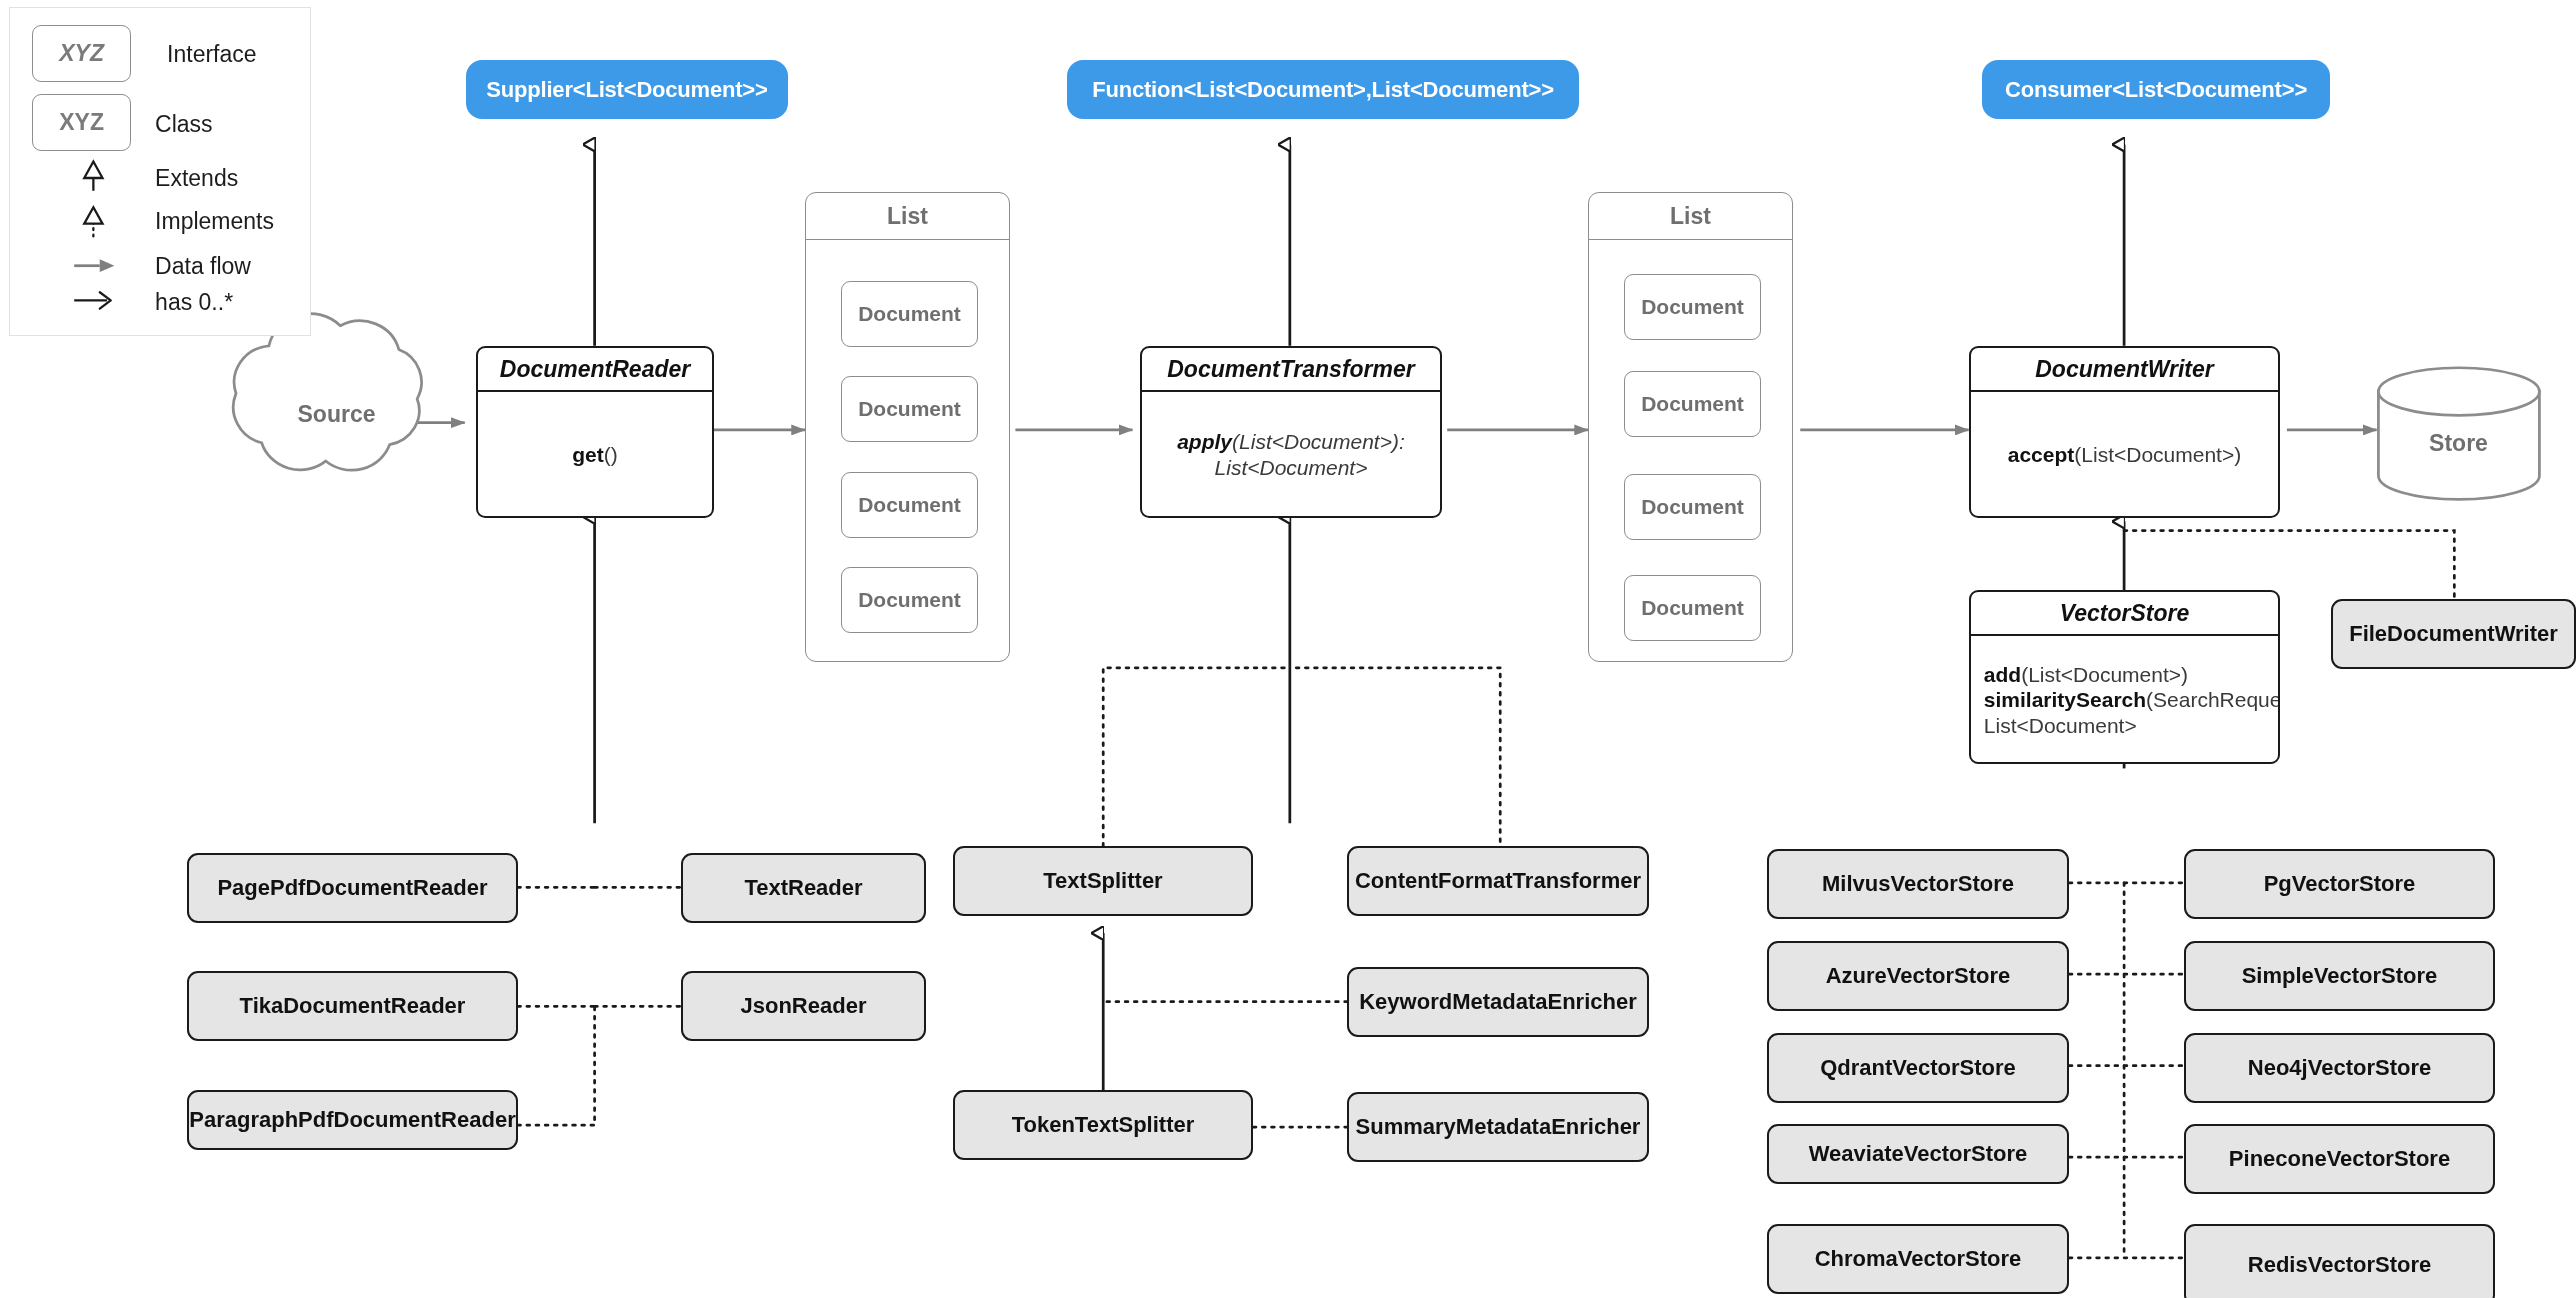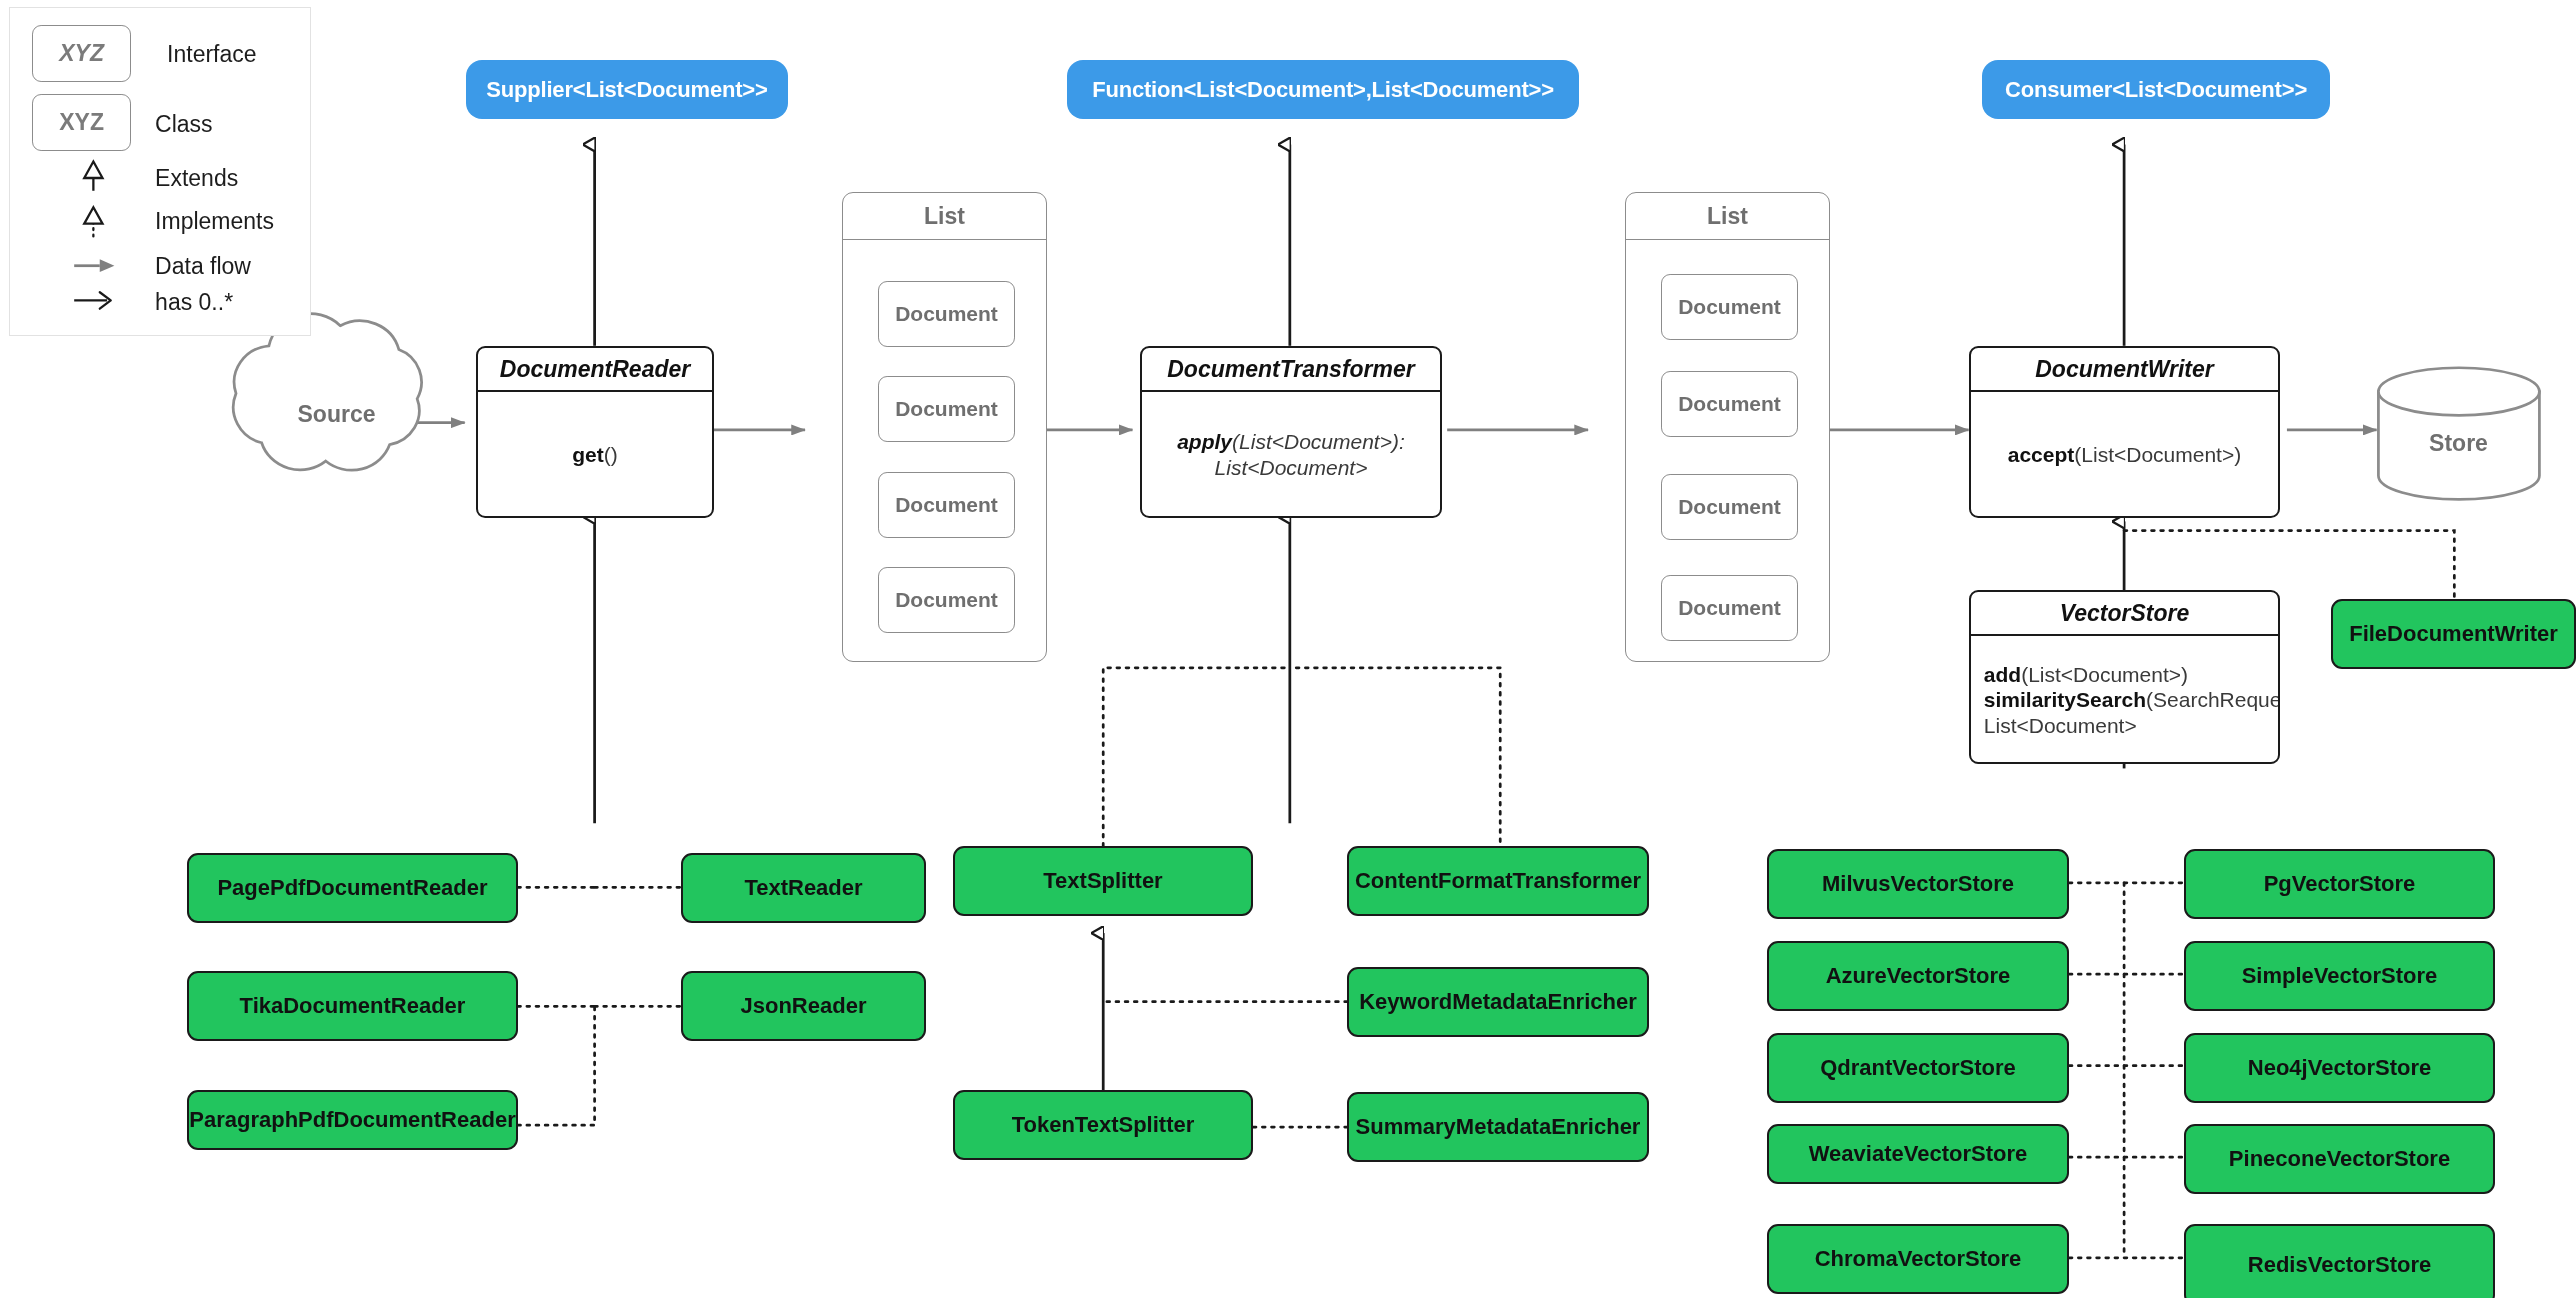--- a/index.html
+++ b/index.html
@@ -92,35 +92,34 @@
     padding-right: 7.3px;
   }
   .m-name { font-weight: bold; color: #111; }
   .m-sig  { color: #3a3a3a; }
   .ital   { font-style: italic; }
 
   
   .cls {
     border: 2.7px solid #1a1a1a;
     border-radius: 11px;
-    background: #22c55e;
+    background: #e5e5e5;
     display: flex; align-items: center; justify-content: center;
     font-size: 22px;
     font-weight: bold;
     color: #111;
     white-space: nowrap;
   }
 
   
   .listbox {
     border: 1.8px solid #8c8c8c;
     border-radius: 11px;
     background: #ffffff;
     overflow: hidden;
-    margin-left: 37px;
   }
   .listbox-title {
     height: 46px;
     border-bottom: 1.8px solid #8c8c8c;
     display: flex; align-items: center; justify-content: center;
     font-size: 23px; font-weight: bold; color: #6f6f6f;
   }
   .doc {
     border: 1.8px solid #8c8c8c;
     border-radius: 9.1px;

